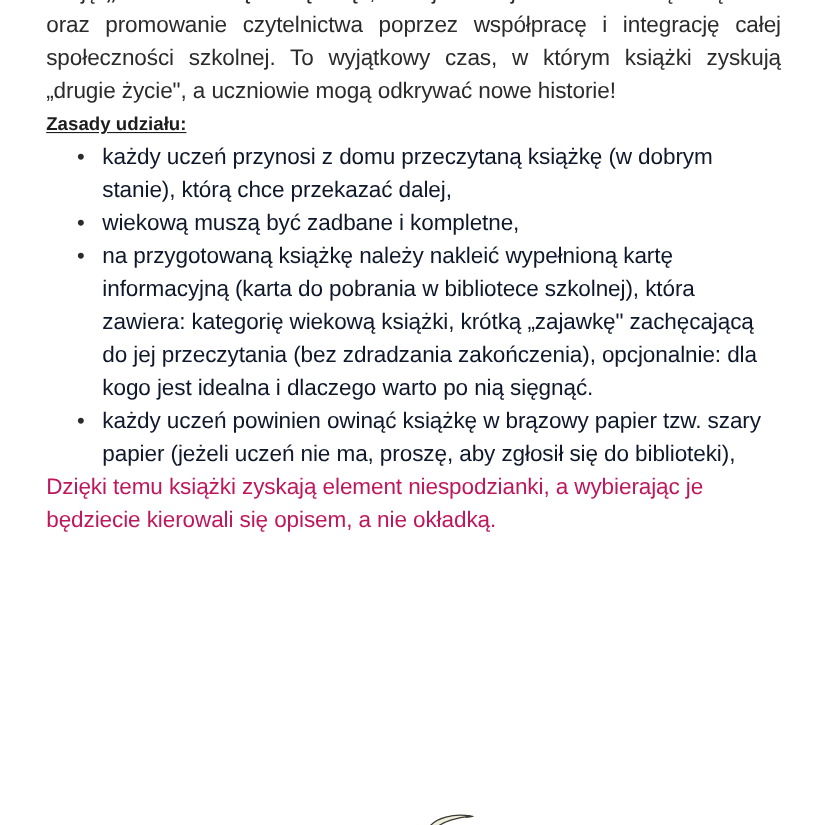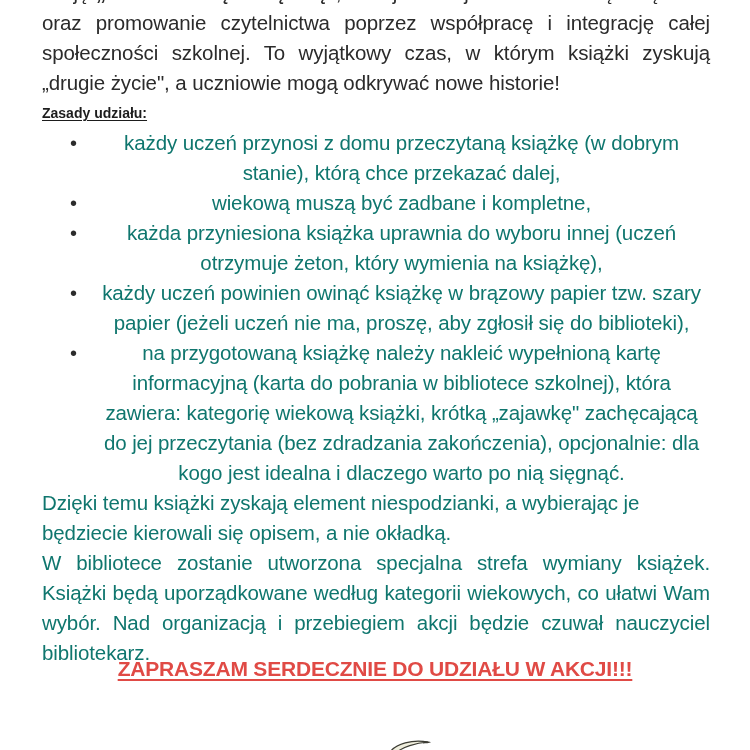--- a/index.html
+++ b/index.html
@@ -32,58 +32,58 @@
     top: -22px;           
     width: 668px;
   }
 
   .para {
     margin: 0;
     font-size: 20.5px;
     line-height: 30px;
     text-align: justify;
     text-justify: inter-word;
-    color: #0f766e;
+    color: #be185d;
     letter-spacing: -0.1px;
   }
   .para.clipped-top {
     
     color: #2b2b2b;
   }
   .para.left {
     text-align: left;
   }
   .para b {
     font-weight: bold;
   }
 
   .section-heading {
     margin: 0;
-    font-size: 14px;
+    font-size: 17px;
     line-height: 30px;
     font-weight: bold;
     text-decoration: underline;
     text-underline-offset: 2px;
     color: #1d1d1d;
   }
 
   ul.rules {
     margin: 0;
     padding: 0;
     list-style: none;
   }
   ul.rules > li {
     position: relative;
     margin: 0;
     padding-left: 33px;
     margin-left: 18px;
     font-size: 20.5px;
     line-height: 30px;
-    text-align: center;
-    color: #0f766e;
+    text-align: left;
+    color: #0f172a;
     letter-spacing: -0.1px;
   }
   ul.rules > li::before {
     content: "\2022";
     position: absolute;
     left: 10px;
     top: 0;
     font-size: 20px;
     line-height: 30px;
     color: #2b2b2b;
@@ -134,31 +134,28 @@
 
   <div class="doc-body">
 
     <p class="para clipped-top"><span>akcję </span><b>„WYMIEŃ SIĘ KSIĄŻKĄ”</b><span>, której celem jest dzielenie się książkami oraz promowanie czytelnictwa poprzez współpracę i integrację całej społeczności szkolnej. To wyjątkowy czas, w którym książki zyskują „drugie życie", a uczniowie mogą odkrywać nowe historie!</span></p>
 
     <p class="section-heading">Zasady udziału:</p>
 
     <ul class="rules">
       <li>każdy uczeń przynosi z domu przeczytaną książkę (w dobrym stanie), którą chce przekazać dalej,</li>
       <li>wiekową muszą być zadbane i kompletne,</li>
-      <li>każda przyniesiona książka uprawnia do wyboru innej (uczeń otrzymuje żeton, który wymienia na książkę),</li>
+      <li>na przygotowaną książkę należy nakleić wypełnioną kartę informacyjną (karta do pobrania w bibliotece szkolnej), która zawiera: kategorię wiekową książki, krótką „zajawkę" zachęcającą do jej przeczytania (bez zdradzania zakończenia), opcjonalnie: dla kogo jest idealna i dlaczego warto po nią sięgnąć.</li>
       <li>każdy uczeń powinien owinąć książkę w brązowy papier tzw. szary papier (jeżeli uczeń nie ma, proszę, aby zgłosił się do biblioteki),</li>
-      <li>na przygotowaną książkę należy nakleić wypełnioną kartę informacyjną (karta do pobrania w bibliotece szkolnej), która zawiera: kategorię wiekową książki, krótką „zajawkę" zachęcającą do jej przeczytania (bez zdradzania zakończenia), opcjonalnie: dla kogo jest idealna i dlaczego warto po nią sięgnąć.</li>
     </ul>
 
     <p class="para left">Dzięki temu książki zyskają element niespodzianki, a wybierając je będziecie kierowali się opisem, a nie okładką.</p>
-    <p class="para">W bibliotece zostanie utworzona specjalna strefa wymiany książek. Książki będą uporządkowane według kategorii wiekowych, co ułatwi Wam wybór. Nad organizacją i przebiegiem akcji będzie czuwał nauczyciel bibliotekarz.</p>
 
   </div>
 
-  <div class="cta">ZAPRASZAM SERDECZNIE DO UDZIAŁU W AKCJI!!!</div>
 
 
   <div class="bottom-decor">
     <svg width="46" height="14" viewBox="0 0 46 14" xmlns="http://www.w3.org/2000/svg" aria-hidden="true">
       <path d="M4 13 C10 5, 26 0, 42 3 C30 4, 16 8, 10 14 Z" fill="#efeedd" stroke="#3b3b33" stroke-width="1.2"></path>
       <path d="M38 2 C41 2.2, 43.5 2.6, 45 3.2 C43 4, 40 4.4, 37 4.4 Z" fill="#3b3b33"></path>
     </svg>
   </div>
 
 </div>

